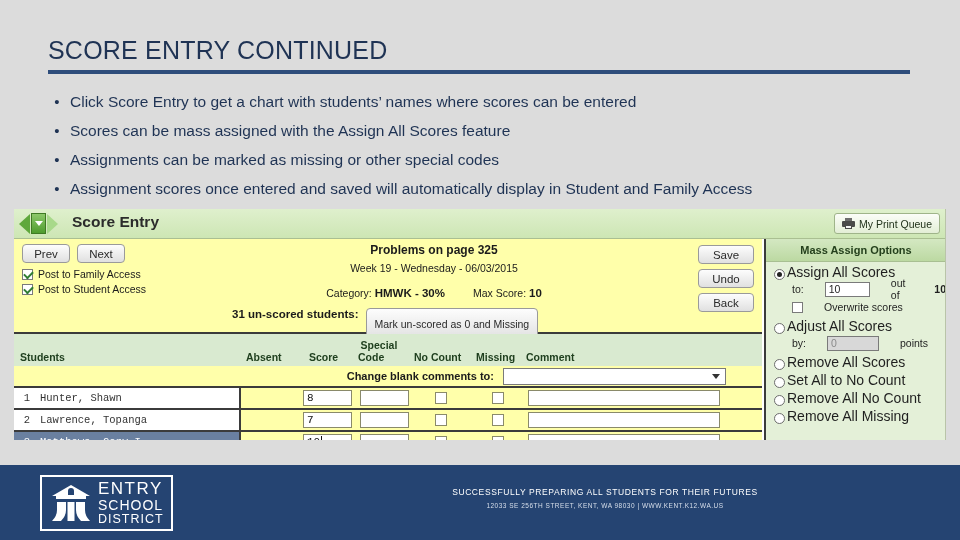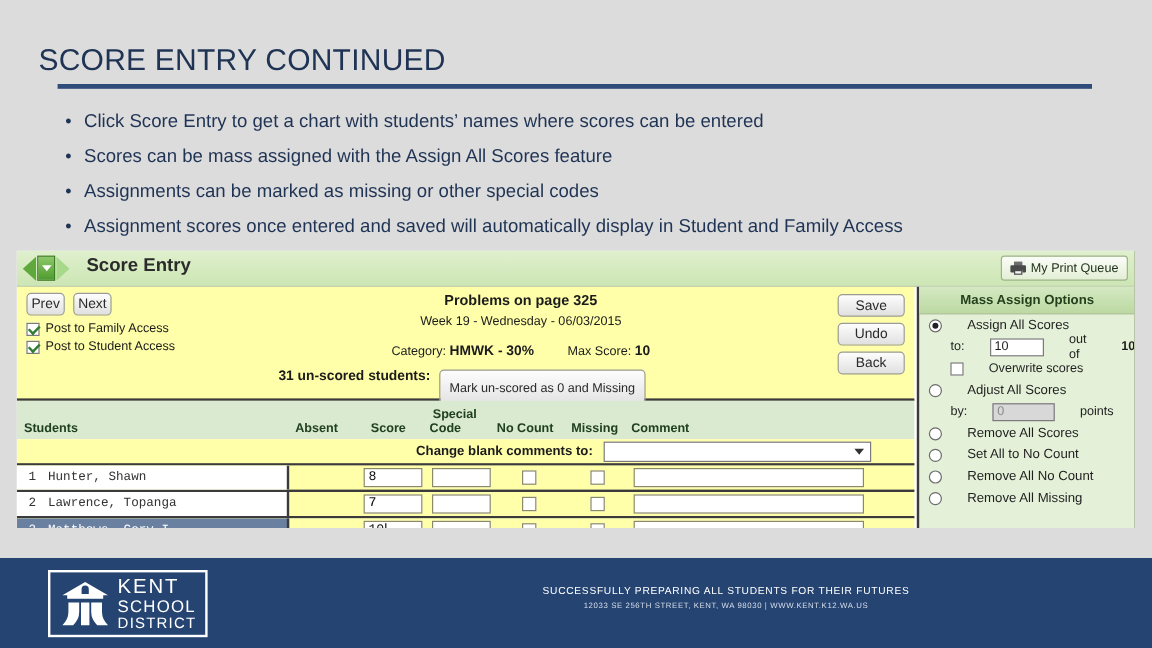--- a/index.html
+++ b/index.html
@@ -6,21 +6,21 @@
   html,body { width:960px; height:540px; }
   body {
     font-family: "Liberation Sans", sans-serif;
     background:#dcdcdc;
     position:relative;
     overflow:hidden;
   }
 
   
   .slide-title {
-    position:absolute; left:32px; top:36px;
+    position:absolute; left:48px; top:36px;
     font-size:25px; letter-spacing:.2px;
     color:#1f3354; font-weight:400;
   }
   .title-rule {
     position:absolute; left:48px; top:70px;
     width:862px; height:4px; background:#2e4d7b;
   }
 
   
   .bullets { position:absolute; left:44px; top:88px; width:890px; }
@@ -83,21 +83,21 @@
     position:absolute; left:0; top:30px; width:748px; height:95px;
     background:#ffffaa; border-bottom:2px solid #3b3b3b;
   }
   .btn {
     display:inline-flex;align-items:center;justify-content:center;
     background:linear-gradient(#fdfdfd,#e0e0e0);
     border:1px solid #9a9a9a; border-radius:4px;
     font-size:11.5px; color:#2a2a2a;
   }
   .prev-next { position:absolute; left:8px; top:5px; display:flex; gap:7px; }
-  .prev-next .btn { width:32px; height:19px; }
+  .prev-next .btn { width:48px; height:19px; }
 
   .chk-row { position:absolute; left:8px; display:flex; align-items:center; gap:5px; font-size:10.5px; color:#1b1b1b; }
   .chk-row.r1 { top:29px; }
   .chk-row.r2 { top:44px; }
   .cbox {
     width:11px;height:11px;background:#fff;border:1px solid #7a7a7a;
     position:relative; flex:0 0 11px;
   }
   .cbox.checked::after{
     content:""; position:absolute; left:1px; top:1px; width:7px; height:4px;
@@ -165,21 +165,21 @@
   .mass {
     position:absolute; left:750px; top:30px; width:182px; height:201px;
     background:#e4f0d8; border-left:2px solid #3b3b3b;
   }
   .mass-title {
     height:23px; background:linear-gradient(#d4e8c2,#bcd9a2);
     display:flex;align-items:center;justify-content:center;
     font-size:11px;font-weight:bold;color:#24401c;
     border-bottom:1px solid #a8bf92;
   }
-  .opt { display:flex; align-items:center; gap:21px; font-size:11px; color:#1f1f1f; padding-left:8px; height:18px; }
+  .opt { display:flex; align-items:flex-end; gap:2px; font-size:14px; color:#1f1f1f; padding-left:8px; height:18px; }
   .radio {
     width:11px;height:11px;border:1px solid #6d6d6d;border-radius:50%;
     background:#fff;position:relative;flex:0 0 11px;
   }
   .radio.on::after{ content:""; position:absolute; left:2px;top:2px;width:5px;height:5px;border-radius:50%;background:#222; }
   .sub { display:flex; align-items:center; gap:21px; font-size:10.5px; color:#1f1f1f; padding-left:26px; height:18px; }
   .sub input, .sub .fake {
     width:52px;height:15px;background:#fff;border:1px solid #7a7a7a;
     font-size:10.5px; padding-left:3px; font-family:"Liberation Sans",sans-serif;
   }
@@ -416,20 +416,20 @@
     <span class="logo-mark">
       <svg width="42" height="40" viewBox="0 0 42 40" aria-hidden="true">
         <path d="M21 2 L40 13 L36 13 L36 16 L6 16 L6 13 L2 13 Z" fill="#ffffff"></path>
         <path d="M18 8 a3 3 0 0 1 6 0 v4 h-6 z" fill="#254472"></path>
         <path d="M7 19 h9 v8 q0 6 -5 11 h-9 q5 -5 5 -11 z" fill="#ffffff"></path>
         <path d="M35 19 h-9 v8 q0 6 5 11 h9 q-5 -5 -5 -11 z" fill="#ffffff"></path>
         <path d="M17.5 19 h7 v19 h-7 z" fill="#ffffff"></path>
       </svg>
     </span>
     <span class="logo-text">
-      <span class="l1" style="display:block">KENT</span>
+      <span class="l1" style="display:block">ENTRY</span>
       <span class="l2" style="display:block">SCHOOL</span>
       <span class="l3" style="display:block">DISTRICT</span>
     </span>
   </div>
   <div class="foot-main">SUCCESSFULLY PREPARING ALL STUDENTS FOR THEIR FUTURES</div>
   <div class="foot-sub">12033 SE 256TH STREET, KENT, WA 98030  |  WWW.KENT.K12.WA.US</div>
 </div>
 
 </body></html>

